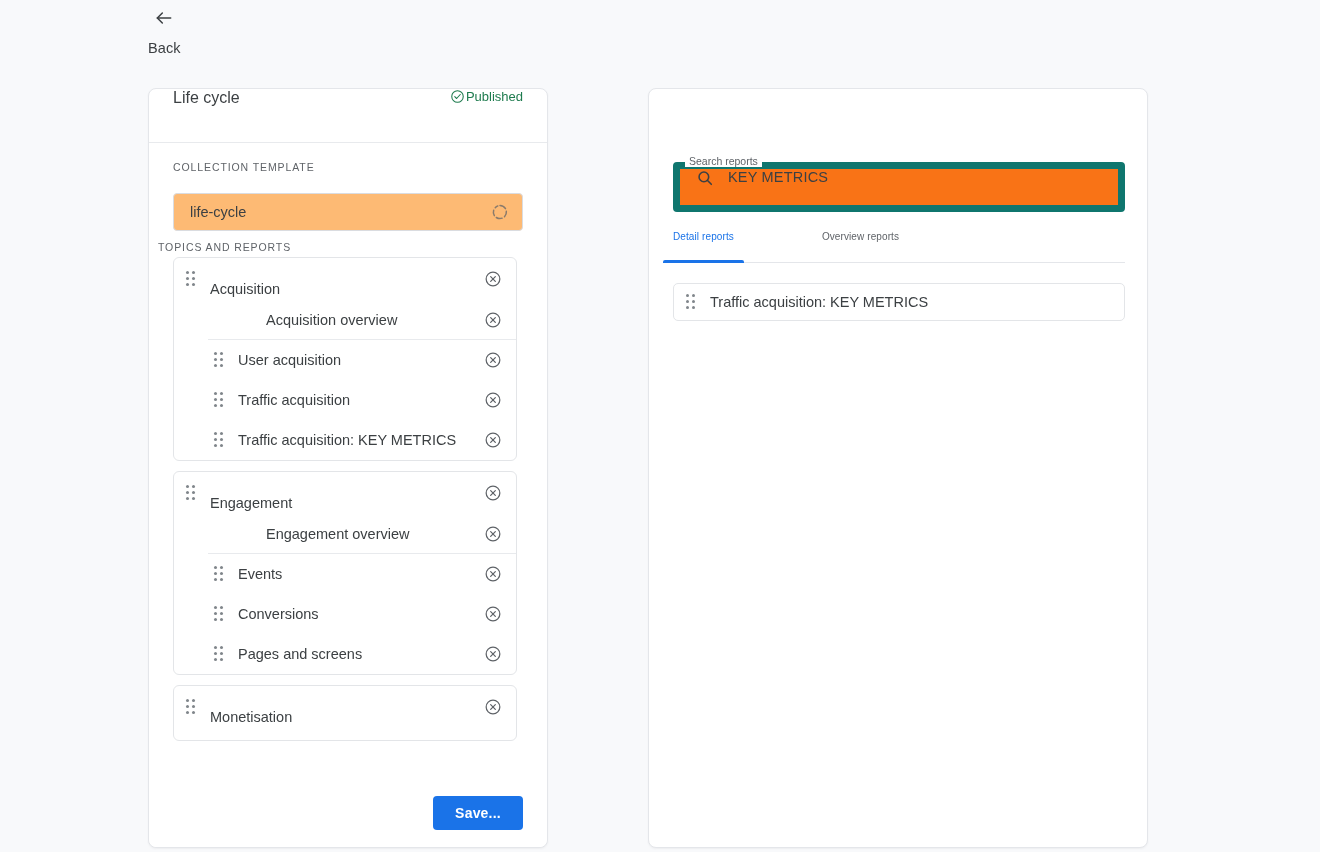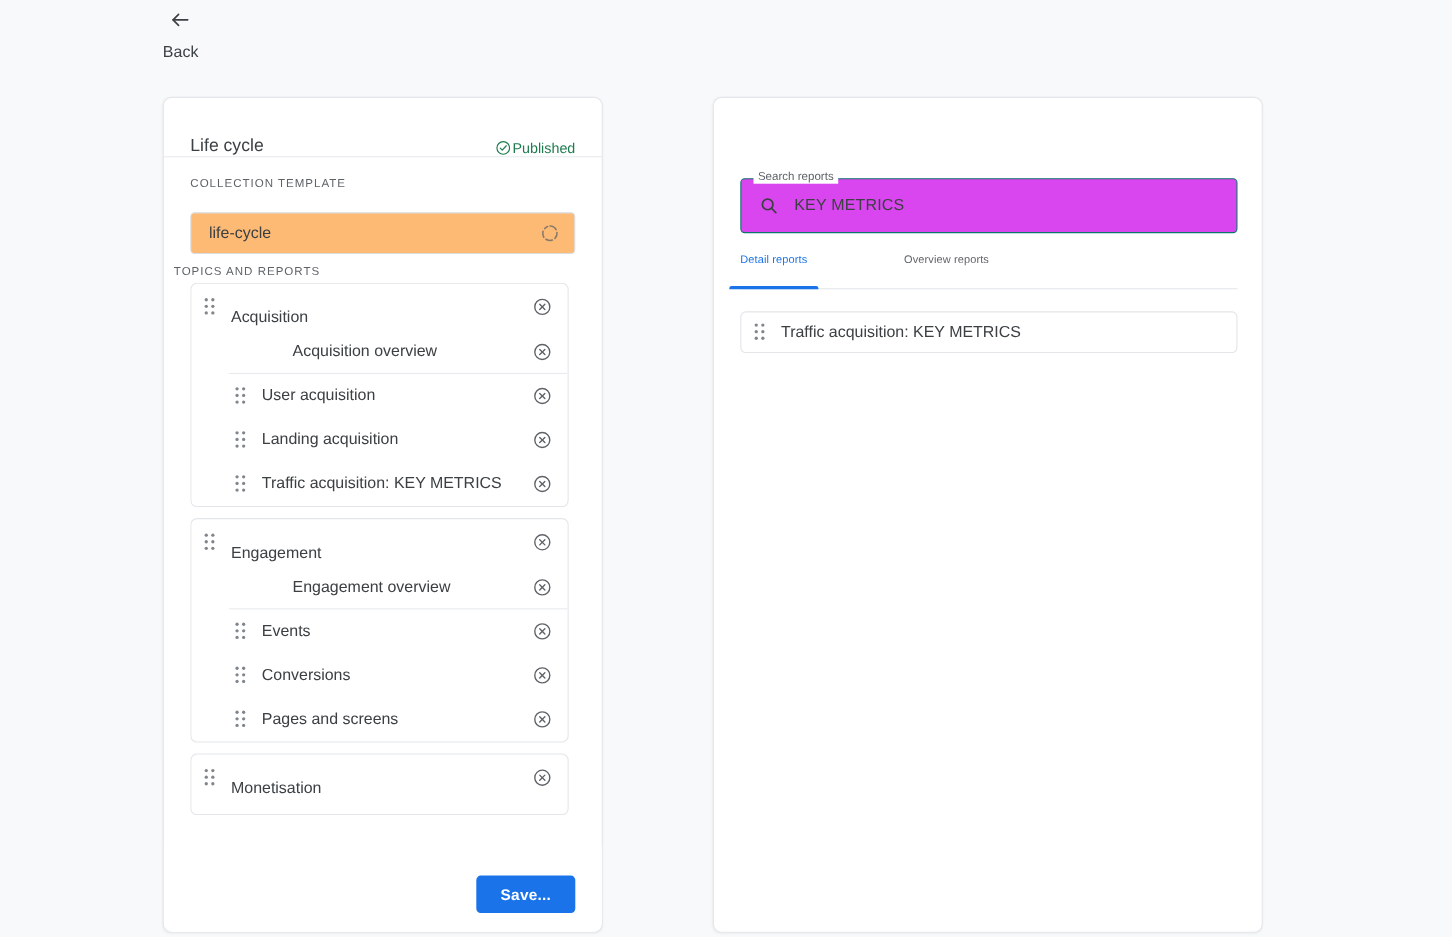--- a/index.html
+++ b/index.html
@@ -35,21 +35,21 @@
     border-radius: 8px;
     box-shadow: 0 1px 2px rgba(60,64,67,.06);
   }
   #left-card  { left: 148px; top: 88px; width: 400px; height: 760px; }
   #right-card { left: 648px; top: 88px; width: 500px; height: 760px; }
 
   
   .lc-head {
     position: relative; height: 54px;
     border-bottom: 1px solid #e8eaed;
-    display: flex; align-items: flex-end;
+    display: flex; align-items: flex-start;
     padding: 0 24px;
   }
   .lc-title { font-size: 16px; color: #3c4043; }
   .pub-badge {
     margin-left: auto; display: flex; align-items: center; gap: 1px;
     font-size: 13px; color: #1e7b4e;
   }
   .pub-badge svg { display: block; }
 
   .section-label {
@@ -135,23 +135,23 @@
   .rc-title {
     position: absolute; left: 24px; top: 28px;
     font-size: 17px; color: #3c4043;
   }
   .search-wrap {
     position: absolute; left: 24px; top: 73px;
     width: 452px; height: 50px;
   }
   .search-box {
     width: 100%; height: 100%;
-    border: 1px solid #0f766e; border-radius: 4px;
-    display: flex; align-items: center; padding: 0 16px;
-    background: #d946ef;
+    border: 7px solid #0f766e; border-radius: 4px;
+    display: flex; padding: 0 16px;
+    background: #f97316;
   }
   .search-legend {
     position: absolute; left: 12px; top: -7px;
     background: #fff; padding: 0 4px;
     font-size: 10.5px; color: #5f6368; line-height: 12px;
   }
   .search-icon { width: 18px; height: 18px; flex: none; margin-right: 14px; }
   .search-value { font-size: 14.5px; color: #3c4043; letter-spacing: .2px; }
 
   .tabs {
@@ -280,21 +280,21 @@
             </div>
             <div class="row sub">
               <span class="handle">
                 <i></i>
                 <i></i>
                 <i></i>
                 <i></i>
                 <i></i>
                 <i></i>
               </span>
-              <span class="row-label">Landing acquisition</span>
+              <span class="row-label">Traffic acquisition</span>
               <span class="rm">
                 <svg viewBox="0 0 24 24" width="20" height="20" fill="none" stroke="#5f6368" stroke-width="1.5" stroke-linecap="round">
                   <circle cx="12" cy="12" r="8.2"></circle>
                   <line x1="9.2" y1="9.2" x2="14.8" y2="14.8"></line>
                   <line x1="14.8" y1="9.2" x2="9.2" y2="14.8"></line>
                 </svg>
               </span>
             </div>
             <div class="row sub">
               <span class="handle">

